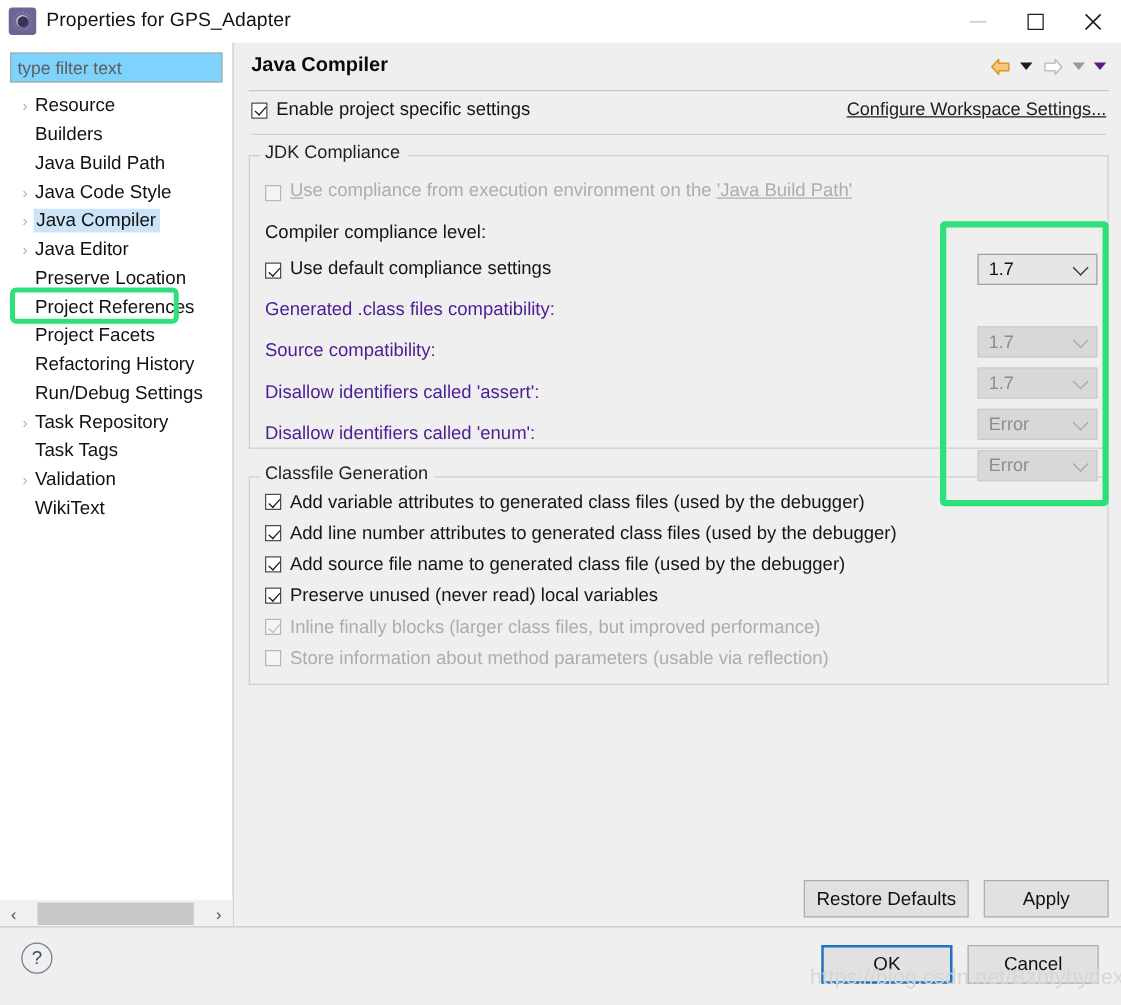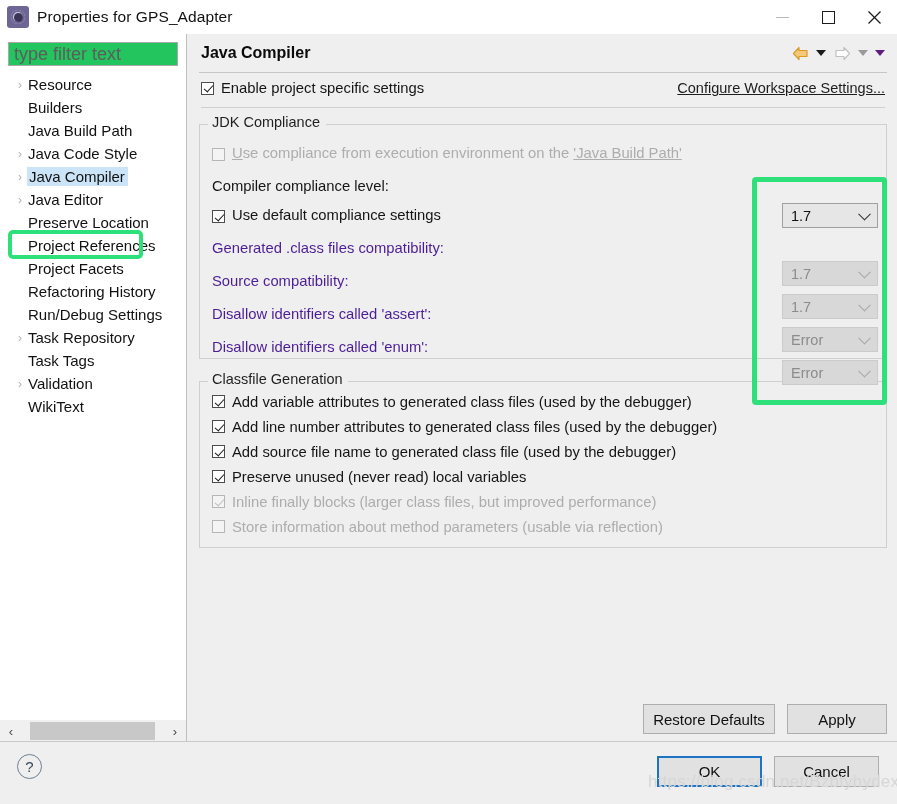--- a/index.html
+++ b/index.html
@@ -87,23 +87,23 @@
     border-right: 1px solid #bfbfbf;
     display: flex;
     flex-direction: column;
   }
   #filter-wrap { padding: 8px 8px 4px 8px; }
   #filter-input {
     width: 100%;
     box-sizing: border-box;
     height: 24px;
     border: 1px solid #a9a9a9;
-    background: #22c55e;
+    background: #7dd3fc;
     font-family: "Liberation Sans", sans-serif;
-    font-size: 18px;
+    font-size: 14px;
     color: #575757;
     padding: 0 5px;
     outline: none;
   }
   #filter-input::placeholder { color: #5d5d5d; opacity: 1; }
 
   #tree {
     flex: 1 1 auto;
     overflow: hidden;
     padding-top: 3px;

